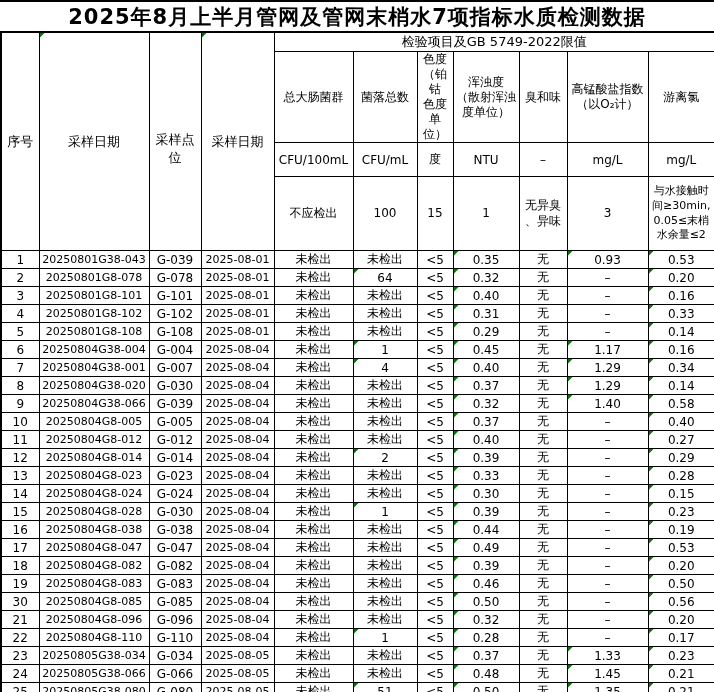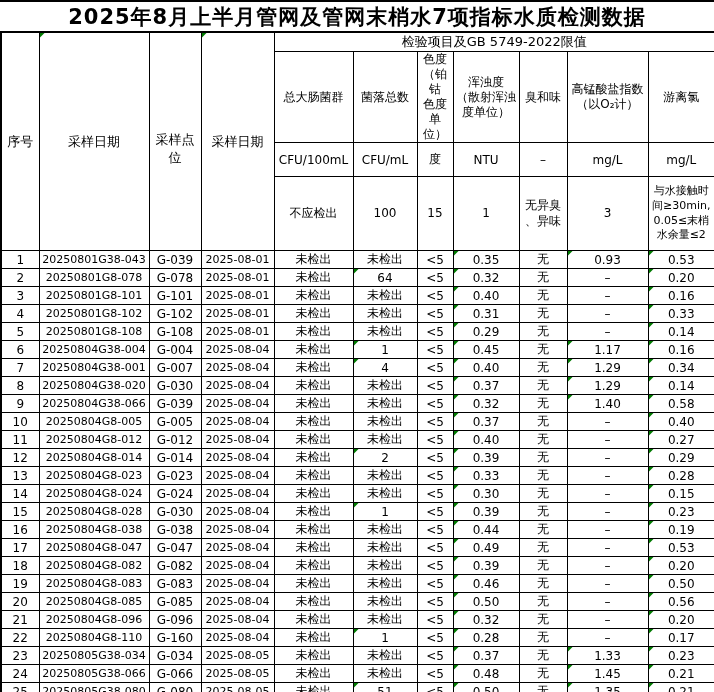--- a/index.html
+++ b/index.html
@@ -346,21 +346,21 @@
           <td class="c-date">2025-08-04</td>
           <td class="c-coliform">未检出</td>
           <td class="c-colony">未检出</td>
           <td class="c-color">&lt;5</td>
           <td class="c-turbidity">0.46<span class="tri" style="background: rgb(0, 122, 0);"></span></td>
           <td class="c-odor">无</td>
           <td class="c-permanganate">–</td>
           <td class="c-chlorine">0.50<span class="tri" style="background: rgb(0, 122, 0);"></span></td>
         </tr>
         <tr>
-          <td class="c-no">20</td>
+          <td class="c-no">30</td>
           <td class="c-sample_id">20250804G8-085</td>
           <td class="c-point">G-085</td>
           <td class="c-date">2025-08-04</td>
           <td class="c-coliform">未检出</td>
           <td class="c-colony">未检出</td>
           <td class="c-color">&lt;5</td>
           <td class="c-turbidity">0.50<span class="tri" style="background: rgb(0, 122, 0);"></span></td>
           <td class="c-odor">无</td>
           <td class="c-permanganate">–</td>
           <td class="c-chlorine">0.56<span class="tri" style="background: rgb(0, 122, 0);"></span></td>
@@ -374,21 +374,21 @@
           <td class="c-colony">未检出</td>
           <td class="c-color">&lt;5</td>
           <td class="c-turbidity">0.32<span class="tri" style="background: rgb(0, 122, 0);"></span></td>
           <td class="c-odor">无</td>
           <td class="c-permanganate">–</td>
           <td class="c-chlorine">0.20<span class="tri" style="background: rgb(0, 122, 0);"></span></td>
         </tr>
         <tr>
           <td class="c-no">22</td>
           <td class="c-sample_id">20250804G8-110</td>
-          <td class="c-point">G-160</td>
+          <td class="c-point">G-110</td>
           <td class="c-date">2025-08-04</td>
           <td class="c-coliform">未检出</td>
           <td class="c-colony">1<span class="tri" style="background: rgb(0, 122, 0);"></span></td>
           <td class="c-color">&lt;5</td>
           <td class="c-turbidity">0.28<span class="tri" style="background: rgb(0, 122, 0);"></span></td>
           <td class="c-odor">无</td>
           <td class="c-permanganate">–</td>
           <td class="c-chlorine">0.17<span class="tri" style="background: rgb(0, 122, 0);"></span></td>
         </tr>
         <tr>

